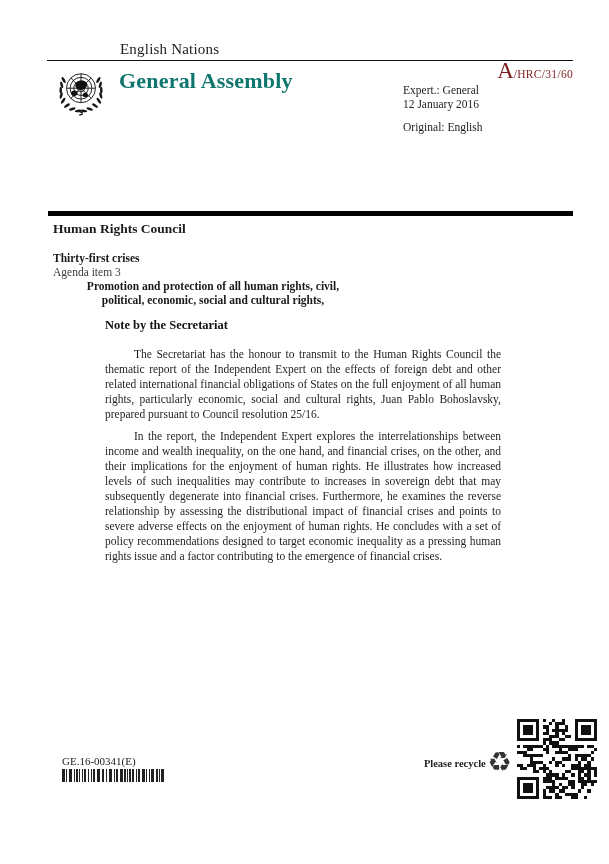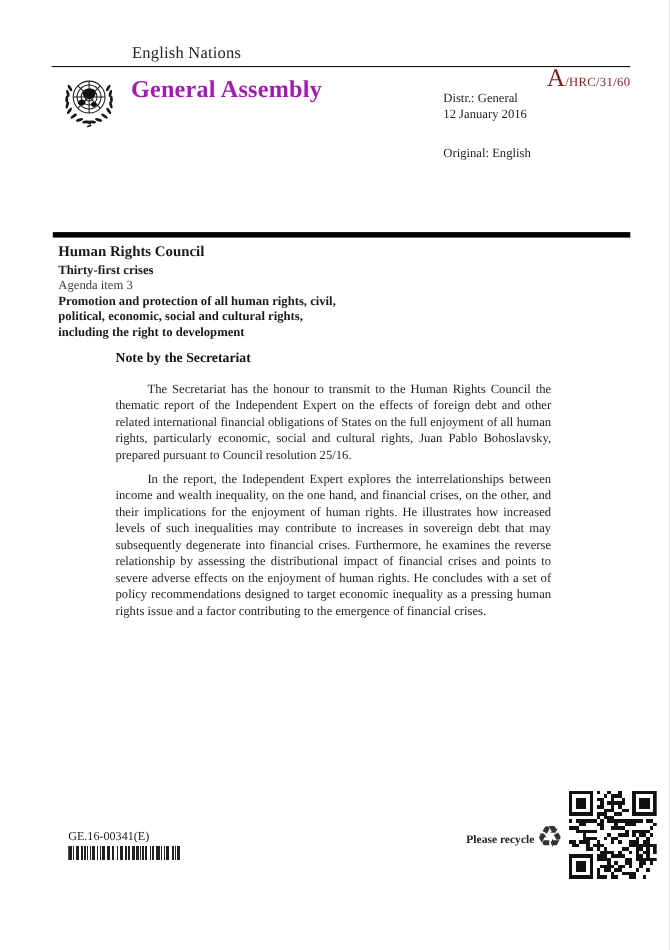--- a/index.html
+++ b/index.html
@@ -23,40 +23,40 @@
   }
   .doc-symbol .big{font-size:23px;line-height:24px;}
   .doc-symbol .small{font-size:11.5px;letter-spacing:.3px;}
   .thin-rule{
     position:absolute;top:60px;left:47px;width:526px;
     border-top:1.6px solid #111;
   }
   .emblem{position:absolute;top:66px;left:52px;width:58px;height:56px;}
   .assembly-title{
     position:absolute;top:68px;left:119px;
-    font-size:22px;font-weight:bold;letter-spacing:.2px;color:#a21caf;
+    font-size:22px;font-weight:bold;letter-spacing:.2px;color:#0f766e;
   }
   .distr-block{
     position:absolute;top:83px;left:403px;
     font-size:11.5px;line-height:14px;color:#222;
   }
-  .distr-block .orig{margin-top:22px;}
+  .distr-block .orig{margin-top:9px;}
   .thick-rule{
     position:absolute;top:211px;left:48px;width:525px;height:4.5px;
     background:#000;
   }
   
   .session-block{
     position:absolute;top:222px;left:53px;width:320px;
     font-size:11.5px;line-height:14px;color:#1a1a1a;
   }
-  .session-block .council{font-size:13.5px;font-weight:bold;margin-bottom:3px;}
+  .session-block .council{font-size:13.5px;font-weight:bold;margin-bottom:15px;}
   .session-block .session{font-weight:bold;}
   .session-block .agenda-item{color:#3a3a3a;}
-  .session-block .agenda-line{font-weight:bold;}
+  .session-block .agenda-line{font-weight:bold;text-align:center;}
   
   .main{
     position:absolute;top:318px;left:105px;width:396px;
   }
   .report-title{
     font-size:15.5px;font-weight:bold;line-height:19px;color:#111;
     margin:0 0 24px 0;
   }
   .note-heading{
     font-size:12.5px;font-weight:bold;color:#111;
@@ -133,34 +133,33 @@
         <ellipse cx="78" cy="89" rx="7" ry="2.6" transform="rotate(18 78 89)"></ellipse>
         <ellipse cx="66" cy="93" rx="7" ry="2.6" transform="rotate(8 66 93)"></ellipse>
       </g>
       <rect x="56" y="94" width="8" height="3" transform="rotate(20 60 95)"></rect>
       <rect x="56" y="99" width="8" height="3" transform="rotate(-20 60 100)"></rect>
     </g>
   </svg>
 
   <div class="assembly-title">General Assembly</div>
   <div class="distr-block">
-    <div>Distr.: General</div>
+    <div>Expert.: General</div>
     <div>12 January 2016</div>
     <div class="orig">Original: English</div>
   </div>
 
   <div class="thick-rule"></div>
 
   <div class="session-block">
     <div class="council">Human Rights Council</div>
     <div class="session">Thirty-first crises</div>
     <div class="agenda-item">Agenda item 3</div>
     <div class="agenda-line">Promotion and protection of all human rights, civil,</div>
     <div class="agenda-line">political, economic, social and cultural rights,</div>
-    <div class="agenda-line">including the right to development</div>
   </div>
 
   <div class="main">
     <div class="note-heading">Note by the Secretariat</div>
     <p class="body-para">The Secretariat has the honour to transmit to the Human Rights Council the thematic report of the Independent Expert on the effects of foreign debt and other related international financial obligations of States on the full enjoyment of all human rights, particularly economic, social and cultural rights, Juan Pablo Bohoslavsky, prepared pursuant to Council resolution 25/16.</p>
     <p class="body-para">In the report, the Independent Expert explores the interrelationships between income and wealth inequality, on the one hand, and financial crises, on the other, and their implications for the enjoyment of human rights. He illustrates how increased levels of such inequalities may contribute to increases in sovereign debt that may subsequently degenerate into financial crises. Furthermore, he examines the reverse relationship by assessing the distributional impact of financial crises and points to severe adverse effects on the enjoyment of human rights. He concludes with a set of policy recommendations designed to target economic inequality as a pressing human rights issue and a factor contributing to the emergence of financial crises.</p>
   </div>
 
   <div class="ge-block">
     <div class="ge-number">GE.16-00341(E)</div>

